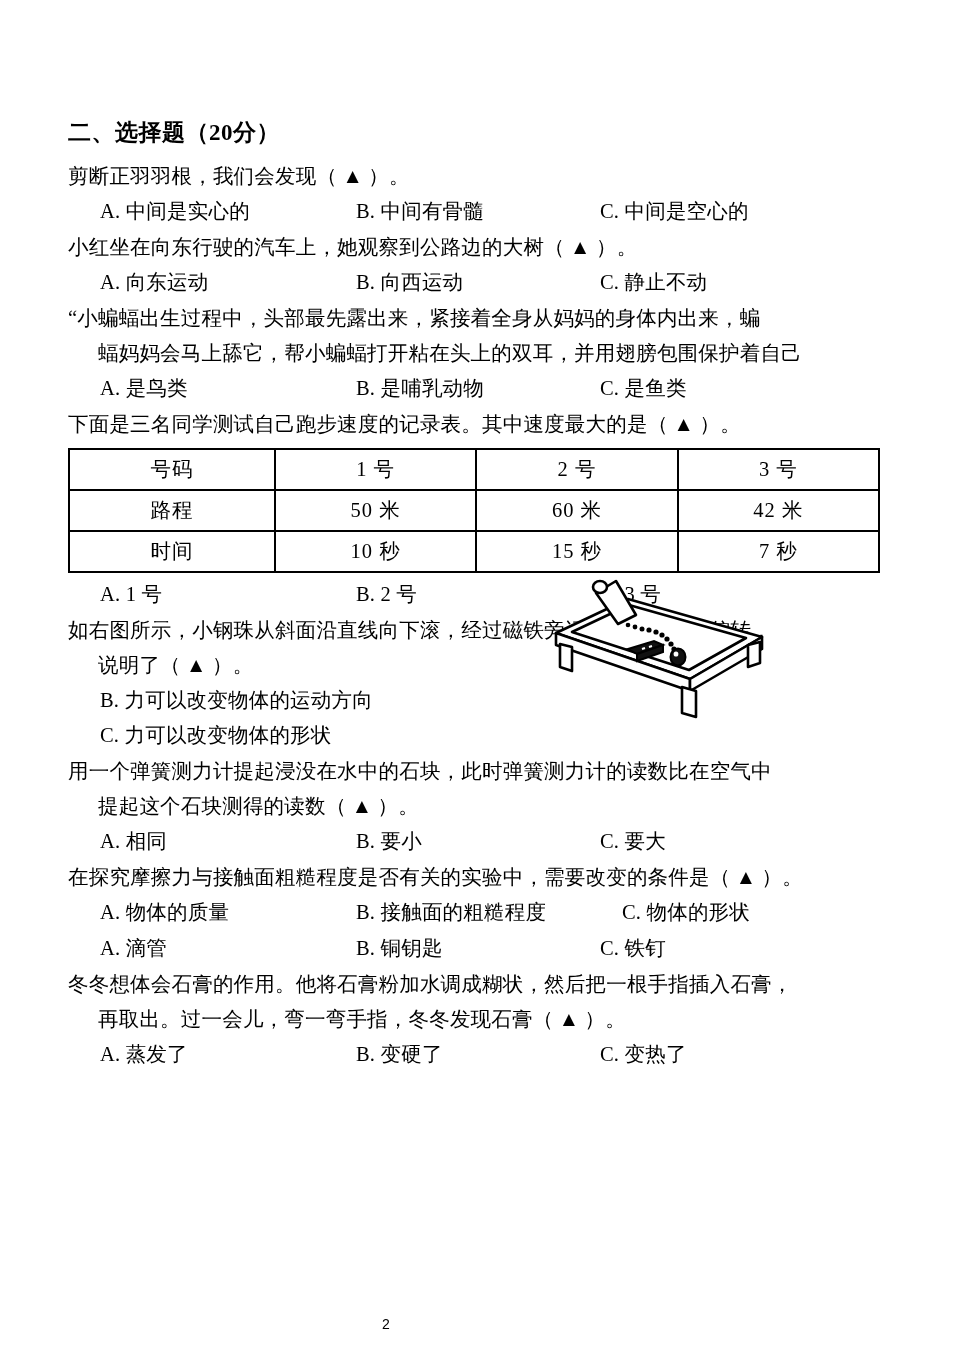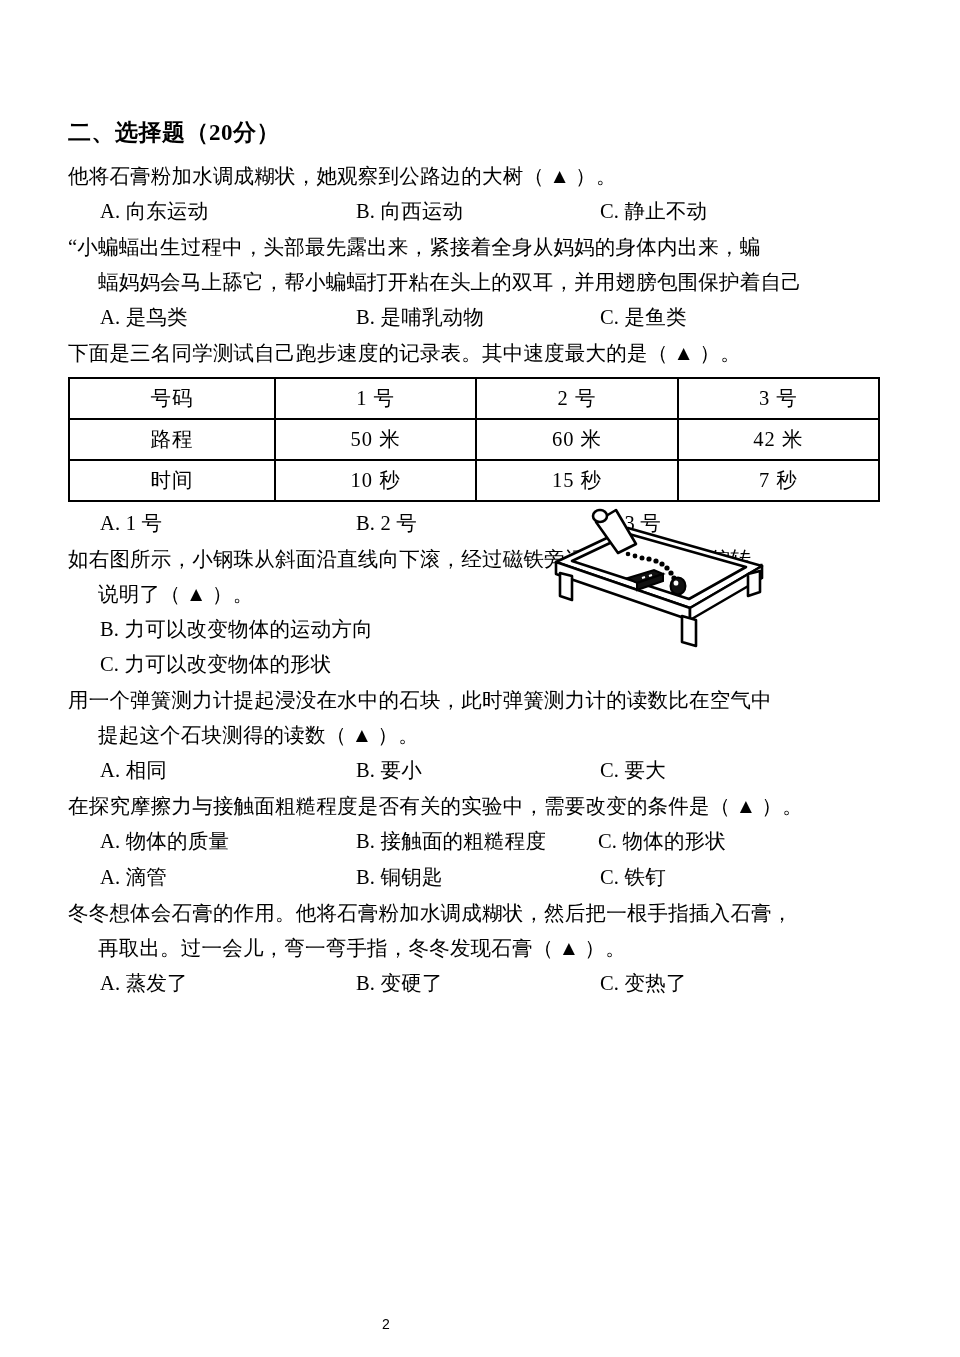--- a/index.html
+++ b/index.html
@@ -66,21 +66,21 @@
     top: 0;
     white-space: nowrap;
   }
   .opt.a { left: 32px; }
   .opt.b { left: 288px; }
   .opt.c { left: 532px; }
 
   
   .opts.tight .opt.a { left: 32px; }
   .opts.tight .opt.b { left: 288px; }
-  .opts.tight .opt.c { left: 530px; }
+  .opts.tight .opt.c { left: 554px; }
 
   
   table.data-table {
     border-collapse: collapse;
     width: 812px;
     margin: 6px 0 4px 0;
     table-layout: fixed;
   }
   table.data-table td {
     border: 2px solid #000000;
@@ -116,23 +116,31 @@
   }
 </style>
 </head>
 <body>
 
 <div class="page">
   <div class="content">
 
     <div class="section-heading">二、选择题（20分）</div>
 
-
-    <div class="q">
-      <div class="q-line q-body">他将石膏粉加水调成糊状，她观察到公路边的大树（ ▲ ）。</div>
+    <div class="q">
+      <div class="q-line q-body">剪断正羽羽根，我们会发现（ ▲ ）。</div>
+      <div class="opts">
+        <span class="opt a">A. 中间是实心的</span>
+        <span class="opt b">B. 中间有骨髓</span>
+        <span class="opt c">C. 中间是空心的</span>
+      </div>
+    </div>
+
+    <div class="q">
+      <div class="q-line q-body">小红坐在向东行驶的汽车上，她观察到公路边的大树（ ▲ ）。</div>
       <div class="opts">
         <span class="opt a">A. 向东运动</span>
         <span class="opt b">B. 向西运动</span>
         <span class="opt c">C. 静止不动</span>
       </div>
     </div>
 
     <div class="q">
       <div class="q-line q-body">“小蝙蝠出生过程中，头部最先露出来，紧接着全身从妈妈的身体内出来，蝙</div>
       <div class="q-line q-cont">蝠妈妈会马上舔它，帮小蝙蝠打开粘在头上的双耳，并用翅膀包围保护着自己</div>

